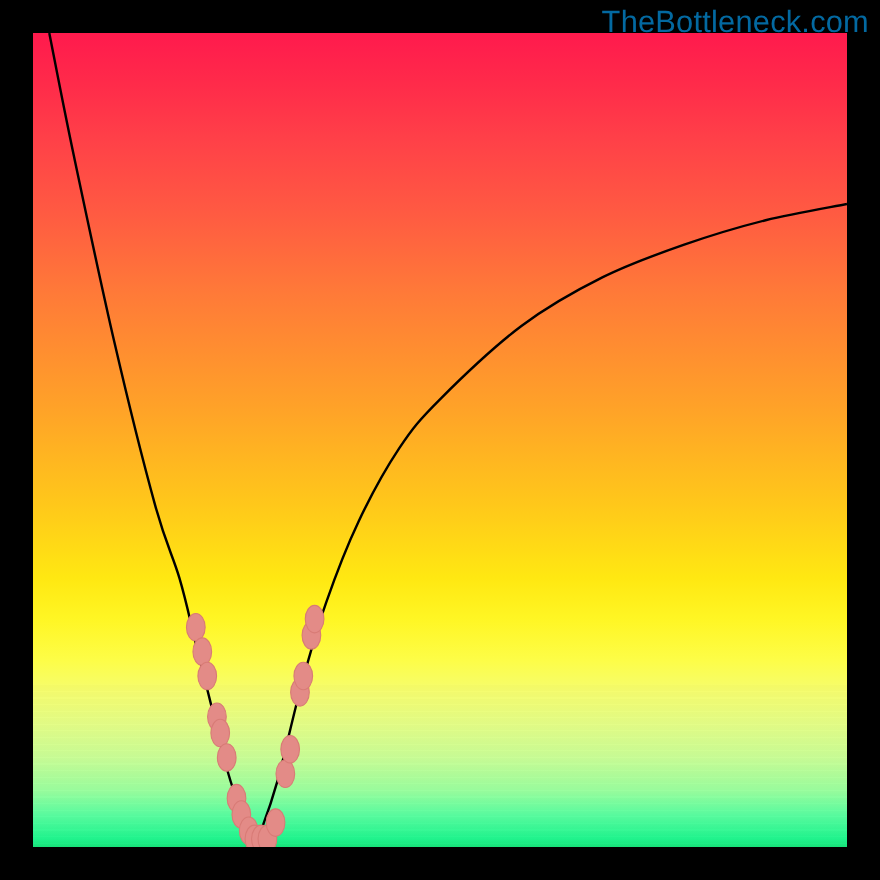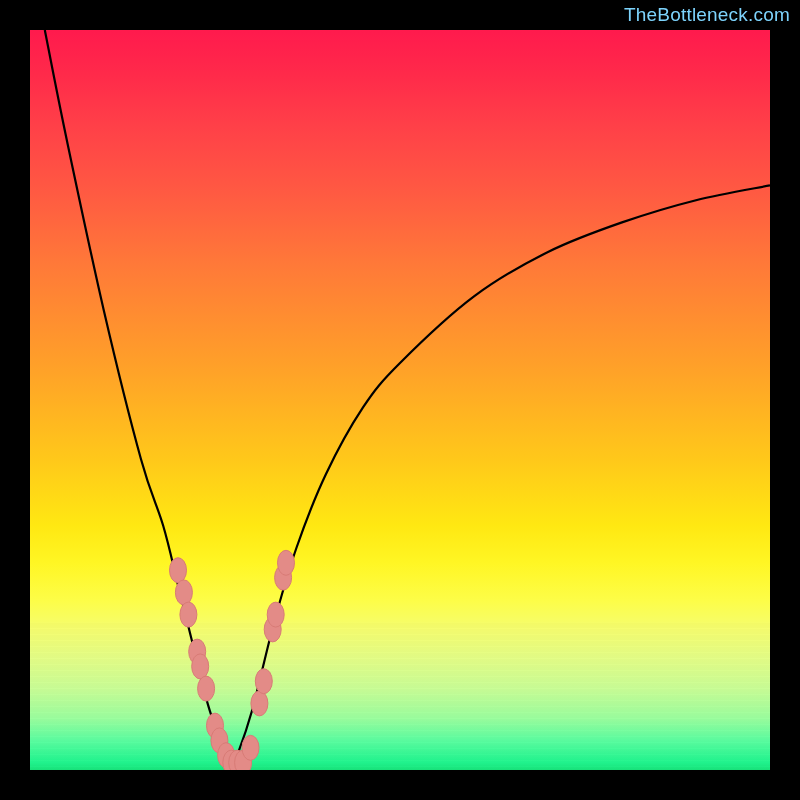--- a/index.html
+++ b/index.html
@@ -69,22 +69,22 @@
     opacity: 0.25;
   }
   svg#curve {
     position: absolute;
     inset: 0;
   }
   #watermark {
     position: absolute;
     top: 4px;
     right: 10px;
-    color: #7dd3fc;
-    font-size: 19px;
+    color: #0369a1;
+    font-size: 28px;
     font-weight: 500;
     letter-spacing: 0.2px;
     user-select: none;
   }
 </style>
 </head>
 <body>
 
 <div id="stage">
   <div id="frame"></div>

